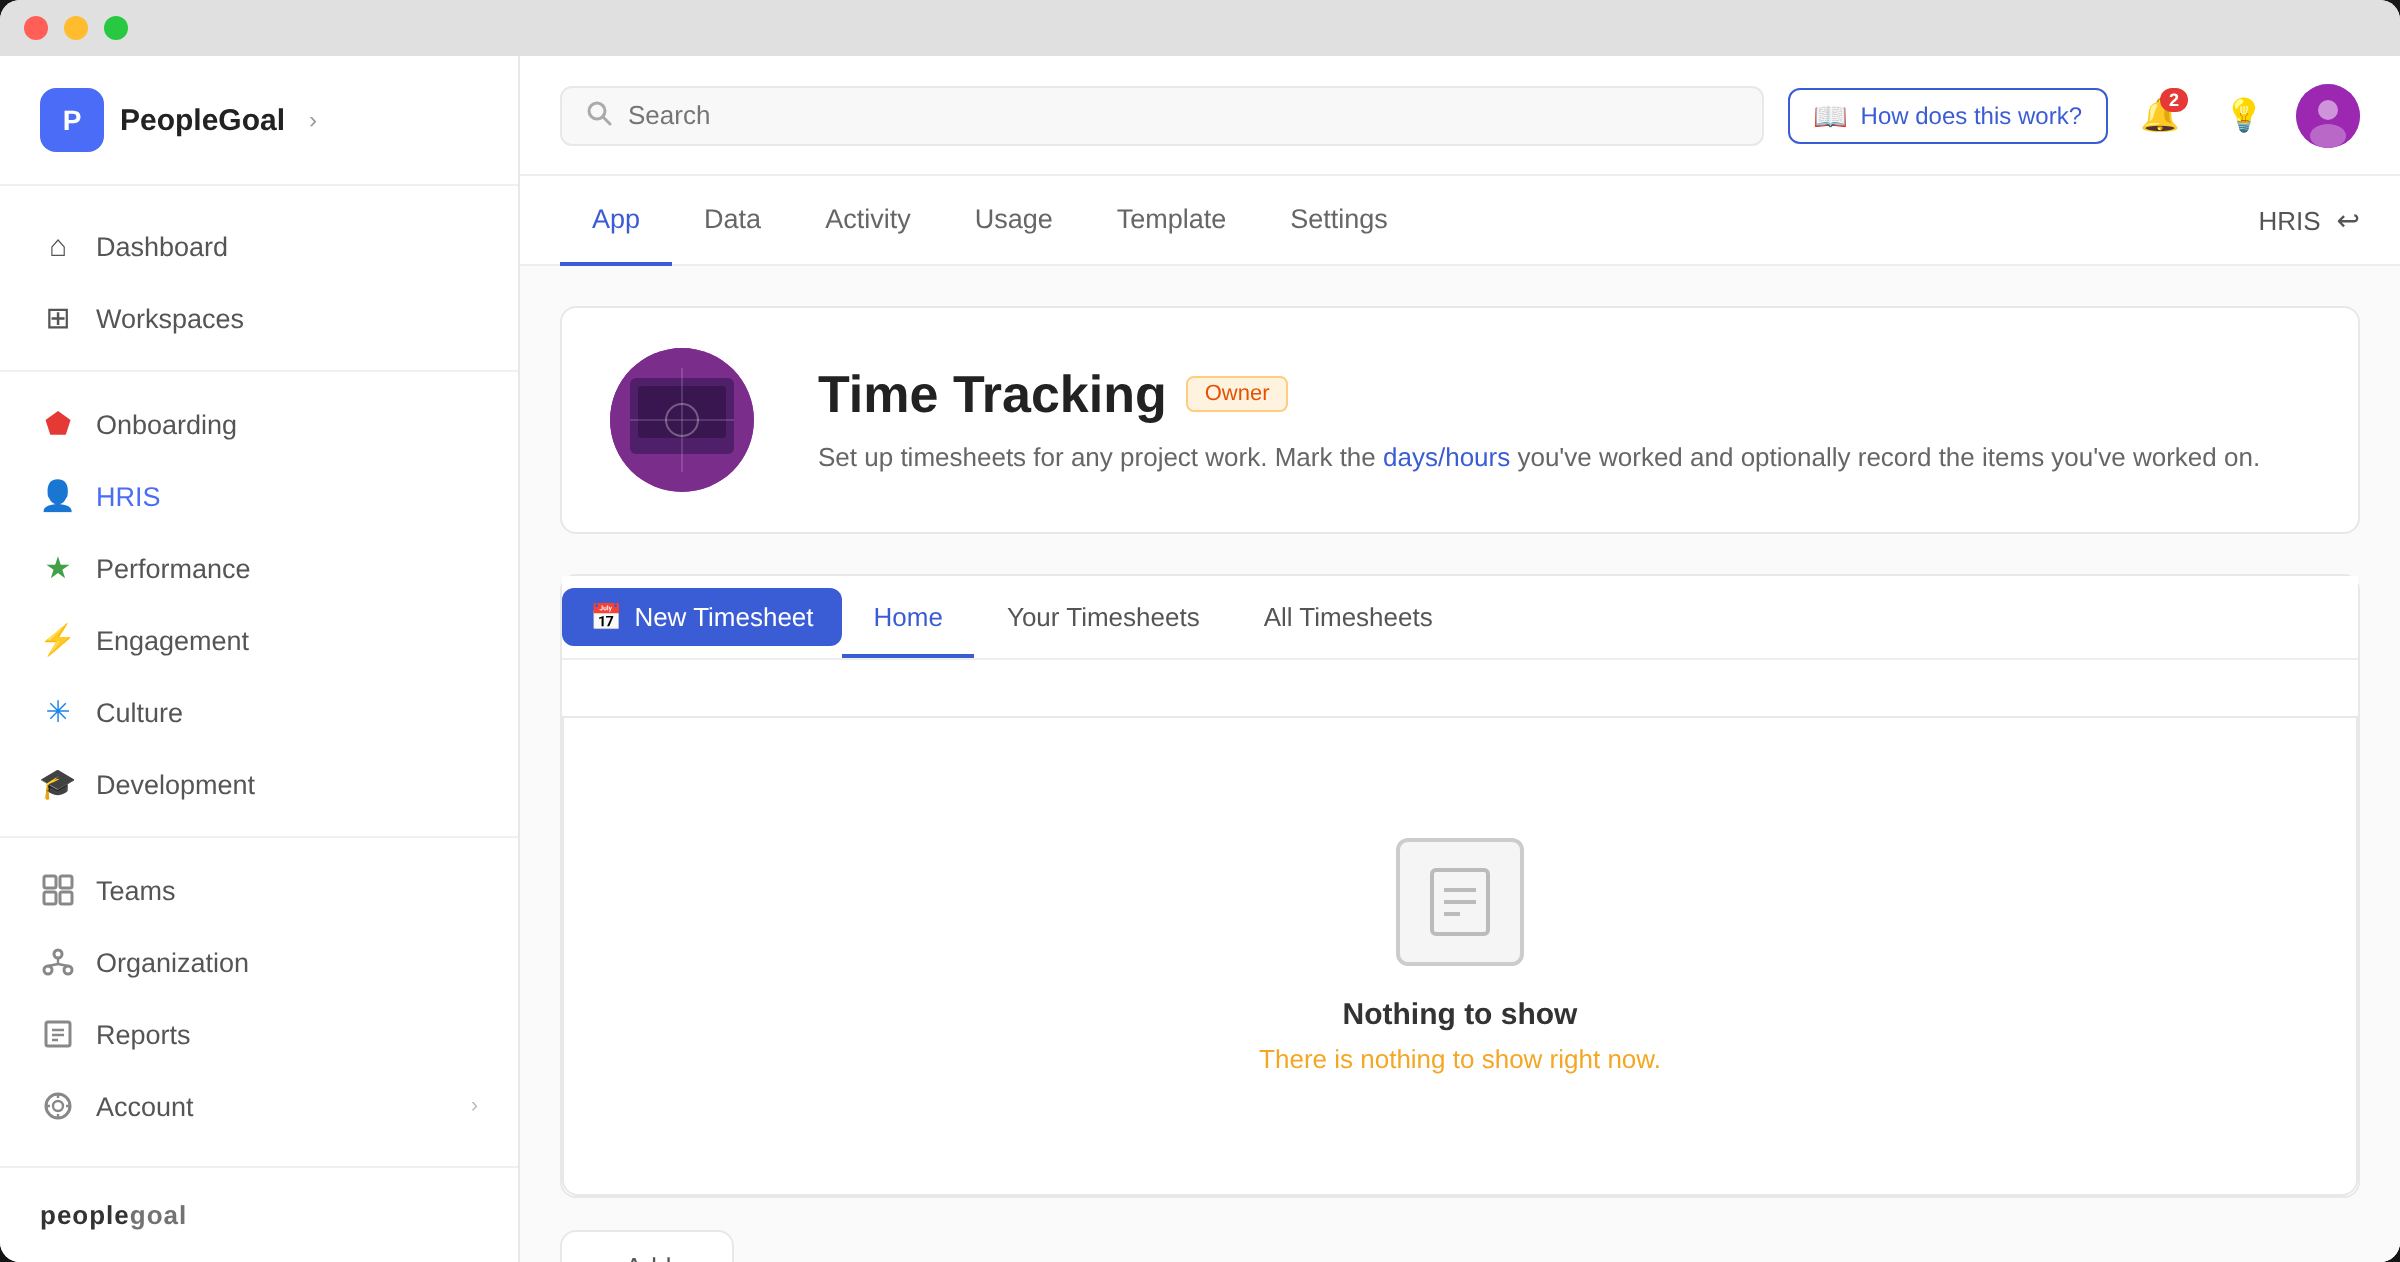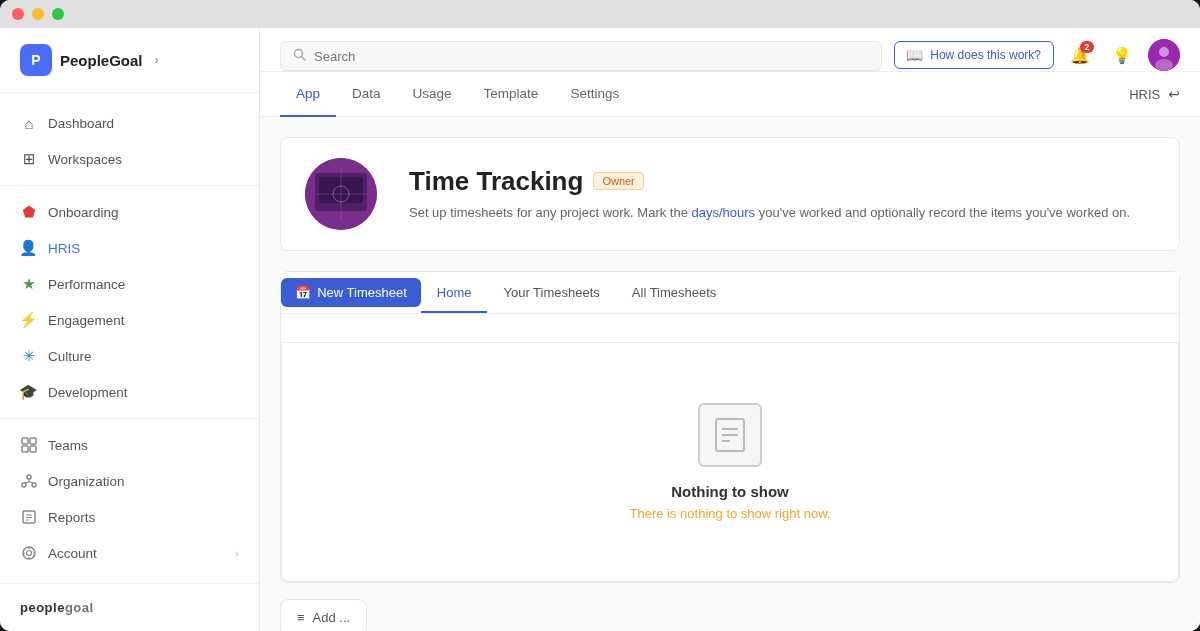--- a/index.html
+++ b/index.html
@@ -118,23 +118,23 @@
       flex: 1;
       background: #ffffff;
       display: flex;
       flex-direction: column;
       overflow: hidden;
     }
 
     
     .topbar {
       display: flex;
-      align-items: flex-end;
+      align-items: center;
       padding: 0 20px;
-      height: 44px;
+      height: 60px;
       border-bottom: 1px solid #eee;
       gap: 12px;
       flex-shrink: 0;
     }
     .search-box {
       flex: 1;
       display: flex;
       align-items: center;
       gap: 8px;
       background: #f8f8f8;
@@ -548,20 +548,21 @@
               <ellipse cx="16" cy="26" rx="9" ry="6" fill="#ba68c8"></ellipse>
             </svg>
           </div>
         </div>
       </div>
 
       <div class="app-tabs">
         <div class="tabs-left">
           <div class="tab-item active">App</div>
           <div class="tab-item">Data</div>
+          <div class="tab-item">Activity</div>
           <div class="tab-item">Usage</div>
           <div class="tab-item">Template</div>
           <div class="tab-item">Settings</div>
         </div>
         <div class="tabs-right">
           <span class="hris-label">HRIS</span>
           <span class="swap-icon">↩</span>
         </div>
       </div>
 

